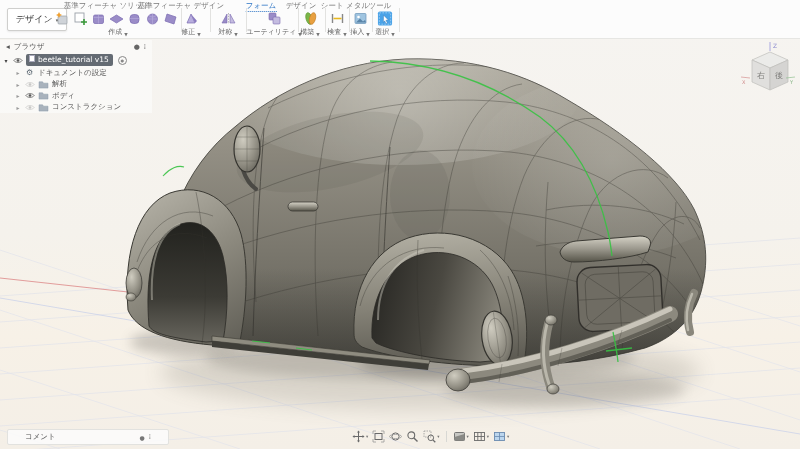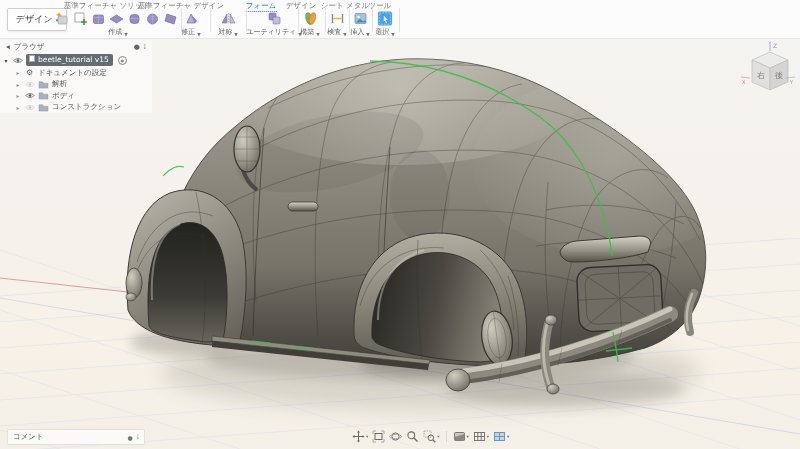--- a/index.html
+++ b/index.html
@@ -42,21 +42,21 @@
   .eye-slot{width:11px;display:flex;justify-content:center;}
   .eye{width:10px;height:7px;}
   .eye.off{opacity:.3;}
   .gear-g{font-size:8px;color:#5f6b75;line-height:8px;}
   .b-label{color:#555;}
   
   .vcube{position:absolute;right:2px;top:40px;z-index:20;}
   
   .comment-bar{position:absolute;left:7px;top:429px;width:126px;height:14px;z-index:20;
                background:rgba(252,252,251,0.85);border:1px solid #e2e2df;border-radius:2px;
-               display:flex;align-items:center;padding:0 5px;gap:4px;font-size:7.5px;color:#555;}
+               display:flex;align-items:center;padding:0 17px;gap:4px;font-size:7.5px;color:#555;}
   .comment-bar .sp{flex:1;}
   .navbar{position:absolute;left:352px;top:429px;height:15px;z-index:20;display:flex;
           align-items:center;gap:4px;}
   .nv{display:flex;align-items:center;gap:1px;}
   .nv .nc{font-size:4.5px;color:#777;}
   .nsep{width:1px;height:11px;background:#d8d8d4;margin:0 2px;}
   .viewport-svg{position:absolute;left:0;top:0;z-index:1;}
 </style>
 </head>
 <body>

